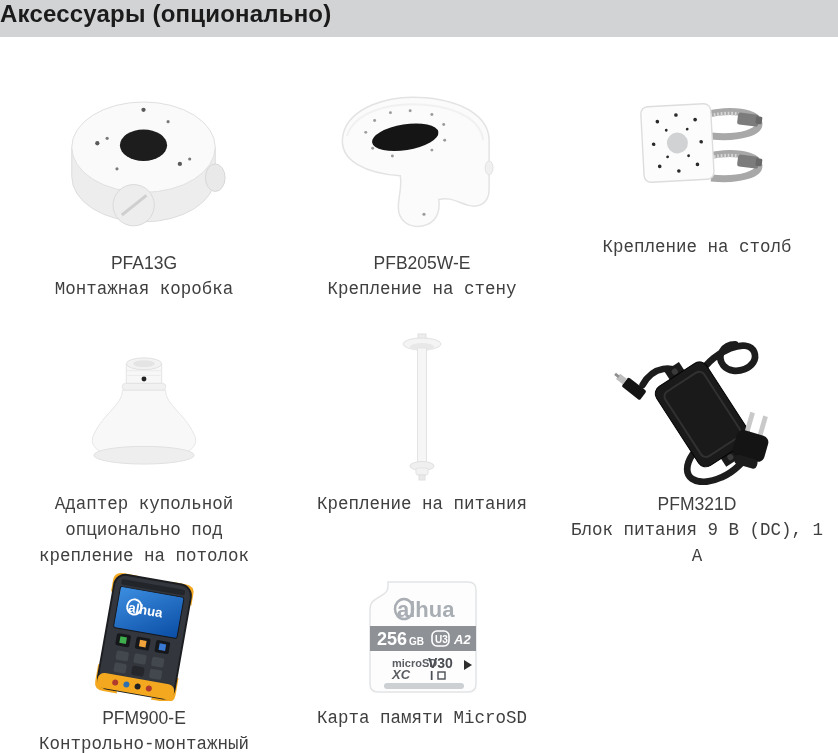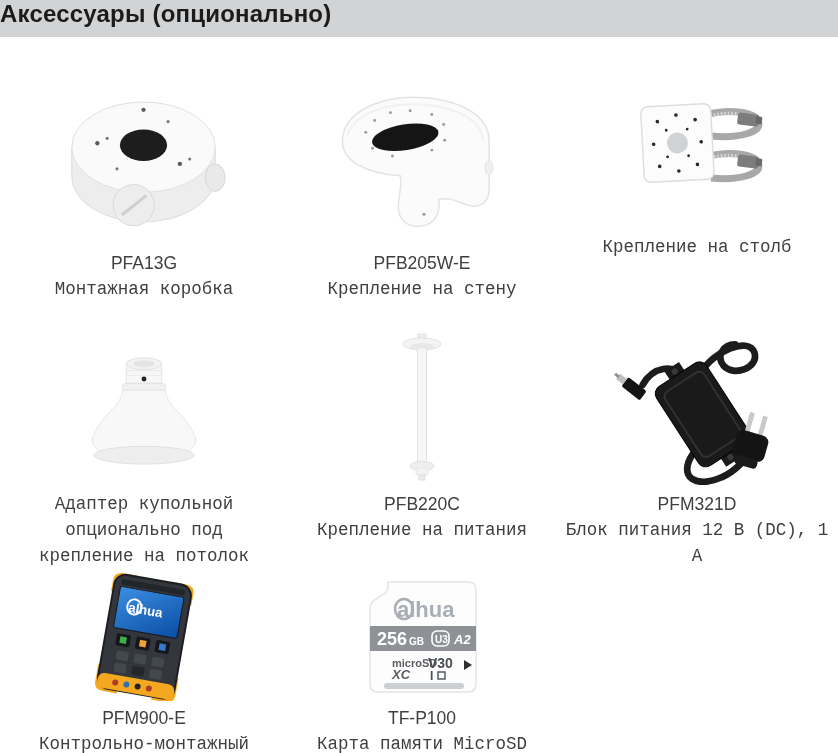--- a/index.html
+++ b/index.html
@@ -164,21 +164,20 @@
         <rect x="36" y="2" width="8" height="6" fill="#ededed" stroke="#e0e0e0"></rect>
         <ellipse cx="40" cy="12" rx="19" ry="6" fill="#f4f4f4" stroke="#e2e2e2"></ellipse>
         <ellipse cx="40" cy="15" rx="12" ry="4" fill="#e8e8e8"></ellipse>
         <rect x="35.5" y="16" width="9" height="116" fill="#f6f6f6" stroke="#e3e3e3"></rect>
         <ellipse cx="40" cy="134" rx="12" ry="4.5" fill="#efefef" stroke="#e0e0e0"></ellipse>
         <rect x="34" y="136" width="12" height="7" rx="2" fill="#f2f2f2" stroke="#e3e3e3"></rect>
         <rect x="37" y="143" width="6" height="5" fill="#e9e9e9" stroke="#e0e0e0"></rect>
       </svg>
     </div>
     <figcaption class="caption">
-      <div class="model">PFB220C</div>
       <div class="desc">Крепление на питания</div>
     </figcaption>
   </figure>
 
   <figure class="cell" style="margin:0">
     <div class="imgbox">
       <svg width="183" height="154" viewBox="0 0 190 160">
 
         <path d="M98 44 C112 20 148 6 154 22 C160 38 132 48 122 36 C114 26 122 14 134 14" fill="none" stroke="#1c1c1c" stroke-width="7" stroke-linecap="round"></path>
         <path d="M88 50 C68 32 48 38 38 56" fill="none" stroke="#1c1c1c" stroke-width="7" stroke-linecap="round"></path>
@@ -203,21 +202,21 @@
         <g transform="rotate(16 152 120)">
           <rect x="140" y="86" width="5" height="22" fill="#c9c9c9"></rect>
           <rect x="154" y="86" width="5" height="22" fill="#c9c9c9"></rect>
           <rect x="133" y="106" width="34" height="28" rx="7" fill="#141414"></rect>
           <rect x="138" y="132" width="24" height="10" rx="4" fill="#1c1c1c"></rect>
         </g>
       </svg>
     </div>
     <figcaption class="caption">
       <div class="model">PFM321D</div>
-      <div class="desc">Блок питания 12 В (DC), 1 А</div>
+      <div class="desc">Блок питания 9 В (DC), 1 А</div>
     </figcaption>
   </figure>
 </div>
 
 <div class="grid-row row3">
 
   <figure class="cell" style="margin:0">
     <div class="imgbox">
       <svg width="128" height="128" viewBox="0 0 135 135">
         <defs>
@@ -281,19 +280,18 @@
         <text x="30" y="91" font-size="11" font-weight="bold" fill="#595d62">microSD</text>
         <text x="30" y="103" font-size="13" font-weight="bold" font-style="italic" fill="#595d62">XC</text>
         <text x="66" y="92" font-size="14" font-weight="bold" fill="#4b4f54">V30</text>
         <text x="68" y="104" font-size="12" font-weight="bold" fill="#4b4f54">I</text>
         <rect x="76" y="96" width="7" height="7" fill="none" stroke="#4b4f54" stroke-width="1.4"></rect>
         <path d="M102 84 L110 89 L102 94 Z" fill="#2e2e2e"></path>
         <rect x="22" y="107" width="80" height="6" rx="3" fill="#cdd0d3"></rect>
       </svg>
     </div>
     <figcaption class="caption">
-      <div class="model">TF-P100</div>
       <div class="desc">Карта памяти MicroSD</div>
     </figcaption>
   </figure>
 
   <div class="cell"></div>
 </div>
 
 </body></html>

